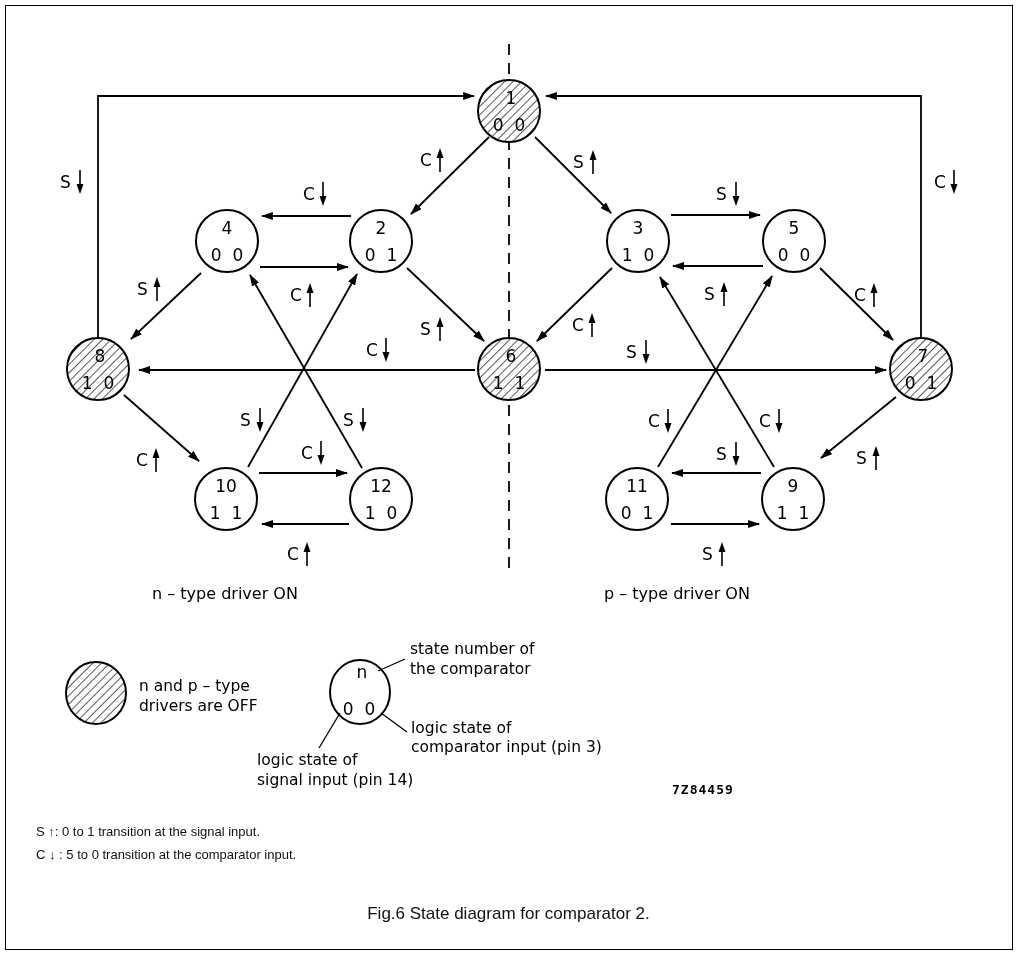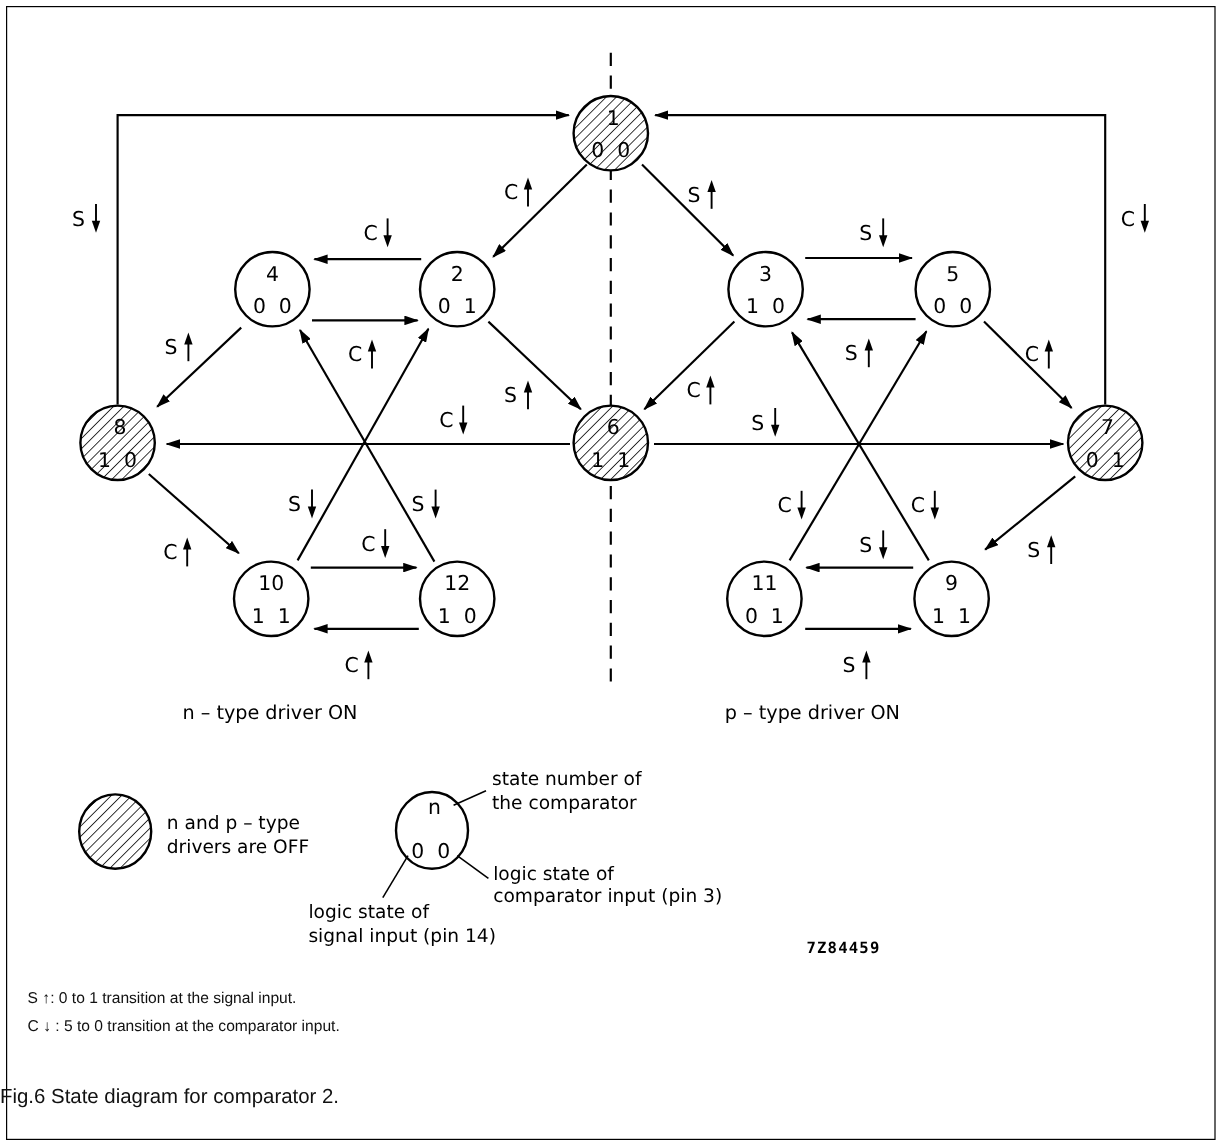--- a/index.html
+++ b/index.html
@@ -4,22 +4,22 @@
 <style>
   html, body { margin: 0; padding: 0; background: #ffffff; }
   body { width: 1017px; height: 956px; position: relative; overflow: hidden; font-family: "DejaVu Sans", sans-serif; }
   #frame { position: absolute; left: 5px; top: 5px; width: 1008px; height: 945px; border: 1.5px solid #000; box-sizing: border-box; }
   svg#diagram { position: absolute; left: 0; top: 0; }
   .node-num, .node-bits { font-family: "DejaVu Sans", sans-serif; font-size: 17px; fill: #000; }
   .edge-label { font-family: "DejaVu Sans", sans-serif; font-size: 17px; fill: #000; }
   .region-label { font-family: "DejaVu Sans", sans-serif; font-size: 16px; fill: #000; }
   .legend-text { font-family: "DejaVu Sans", sans-serif; font-size: 15.5px; fill: #000; }
   .code-text { font-family: "DejaVu Sans Mono", monospace; font-size: 13px; font-weight: bold; fill: #000; letter-spacing: 1px; }
-  .note { position: absolute; left: 23px; font-family: "Liberation Sans", sans-serif; font-size: 13px; color: #111; }
-  .caption { position: absolute; left: 0; width: 1017px; top: 904px; font-family: "Liberation Sans", sans-serif; font-size: 17px; color: #111; }
+  .note { position: absolute; left: 36px; font-family: "Liberation Sans", sans-serif; font-size: 13px; color: #111; }
+  .caption { position: absolute; left: 0; width: 1017px; top: 904px; text-align: center; font-family: "Liberation Sans", sans-serif; font-size: 17px; color: #111; }
 </style>
 </head>
 <body>
 
 <div id="frame"></div>
 
 <svg id="diagram" width="1017" height="956" viewBox="0 0 1017 956" xmlns="http://www.w3.org/2000/svg">
   <defs>
     <pattern id="hatch" patternUnits="userSpaceOnUse" width="6" height="6" patternTransform="rotate(45)">
       <rect width="6" height="6" fill="#fff"></rect>

